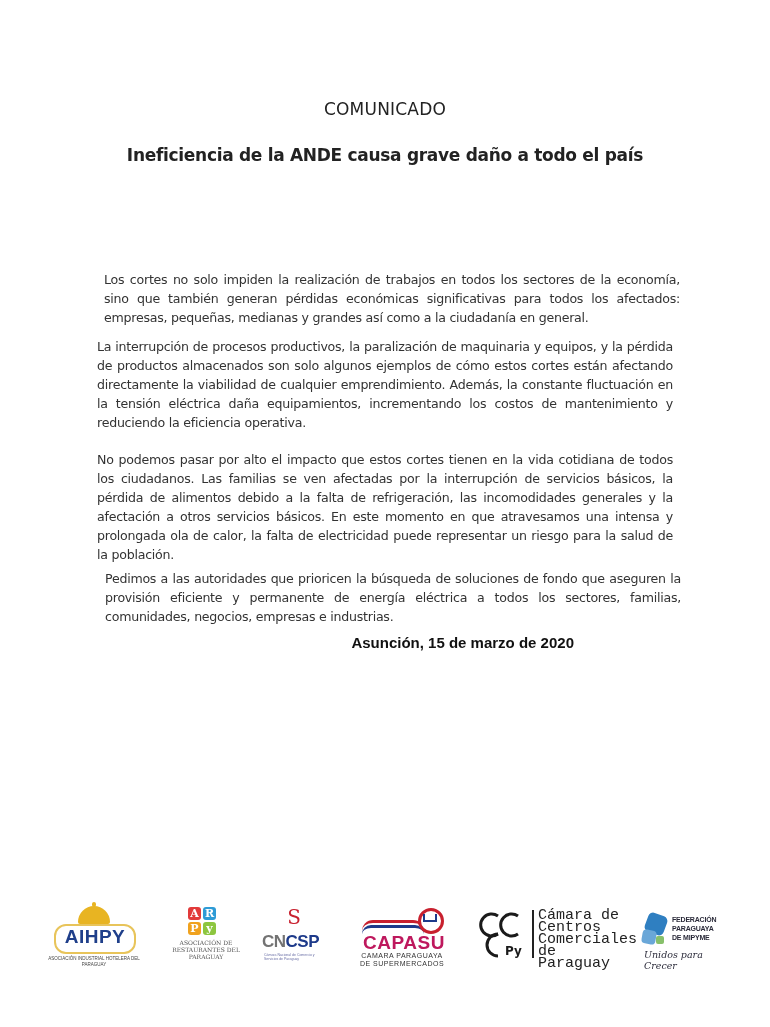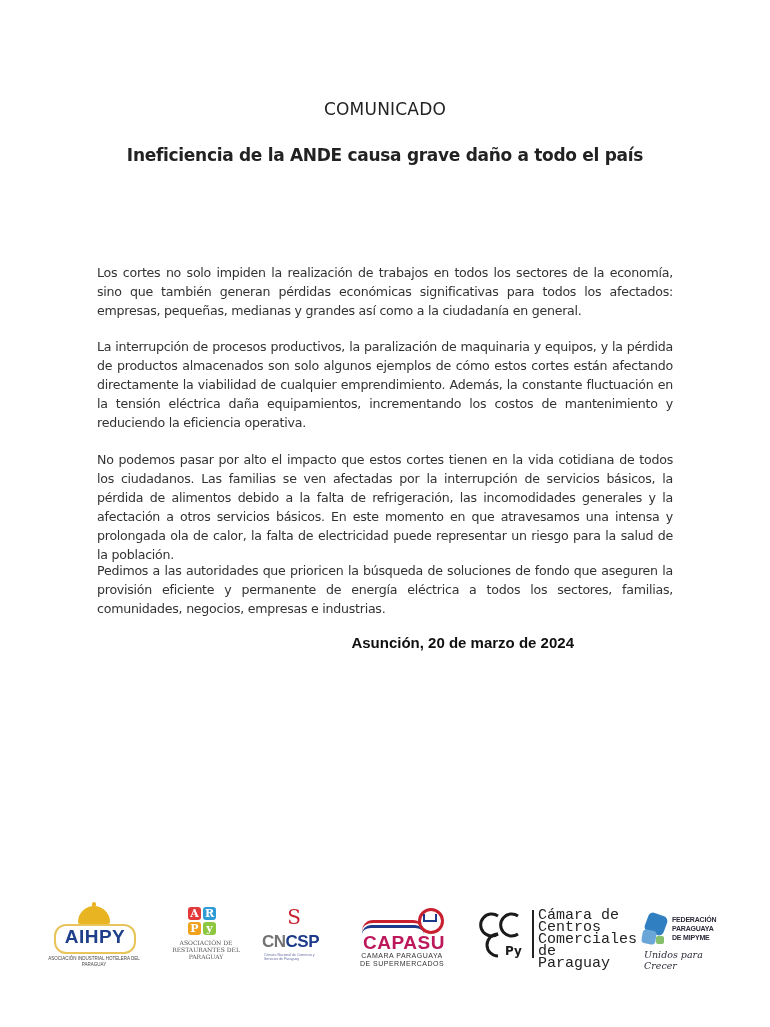--- a/index.html
+++ b/index.html
@@ -71,26 +71,26 @@
     .mipyme .tagline { position: absolute; left: 6px; top: 51px; width: 88px; font-family: "DejaVu Serif", serif; font-style: italic; font-size: 9.5px; color: #2b2b3a; }
   </style>
 </head>
 <body>
 
 <div class="page">
 
   <div class="heading h-comunicado">COMUNICADO</div>
   <div class="heading h-title">Ineficiencia de la ANDE causa grave daño a todo el país</div>
 
-  <p class="body p2" style="margin:0">Los cortes no solo impiden la realización de trabajos en todos los sectores de la economía, sino que también generan pérdidas económicas significativas para todos los afectados: empresas, pequeñas, medianas y grandes así como a la ciudadanía en general.</p>
+  <p class="body p2" style="margin:7px">Los cortes no solo impiden la realización de trabajos en todos los sectores de la economía, sino que también generan pérdidas económicas significativas para todos los afectados: empresas, pequeñas, medianas y grandes así como a la ciudadanía en general.</p>
   <p class="body p3" style="margin:0">La interrupción de procesos productivos, la paralización de maquinaria y equipos, y la pérdida de productos almacenados son solo algunos ejemplos de cómo estos cortes están afectando directamente la viabilidad de cualquier emprendimiento. Además, la constante fluctuación en la tensión eléctrica daña equipamientos, incrementando los costos de mantenimiento y reduciendo la eficiencia operativa.</p>
   <p class="body p4" style="margin:0">No podemos pasar por alto el impacto que estos cortes tienen en la vida cotidiana de todos los ciudadanos. Las familias se ven afectadas por la interrupción de servicios básicos, la pérdida de alimentos debido a la falta de refrigeración, las incomodidades generales y la afectación a otros servicios básicos. En este momento en que atravesamos una intensa y prolongada ola de calor, la falta de electricidad puede representar un riesgo para la salud de la población.</p>
-  <p class="body p5" style="margin:0">Pedimos a las autoridades que prioricen la búsqueda de soluciones de fondo que aseguren la provisión eficiente y permanente de energía eléctrica a todos los sectores, familias, comunidades, negocios, empresas e industrias.</p>
+  <p class="body p5" style="margin:8px">Pedimos a las autoridades que prioricen la búsqueda de soluciones de fondo que aseguren la provisión eficiente y permanente de energía eléctrica a todos los sectores, familias, comunidades, negocios, empresas e industrias.</p>
 
-  <div class="signoff">Asunción, 20 de marzo de 2024</div>
+  <div class="signoff">Asunción, 15 de marzo de 2020</div>
 
   <div class="logos">
 
     <div class="logo aihpy">
       <div class="dome-top"></div>
       <div class="dome"></div>
       <div class="frame"></div>
       <div class="name">AIHPY</div>
       <div class="sub">ASOCIACIÓN INDUSTRIAL HOTELERA DEL PARAGUAY</div>
     </div>

